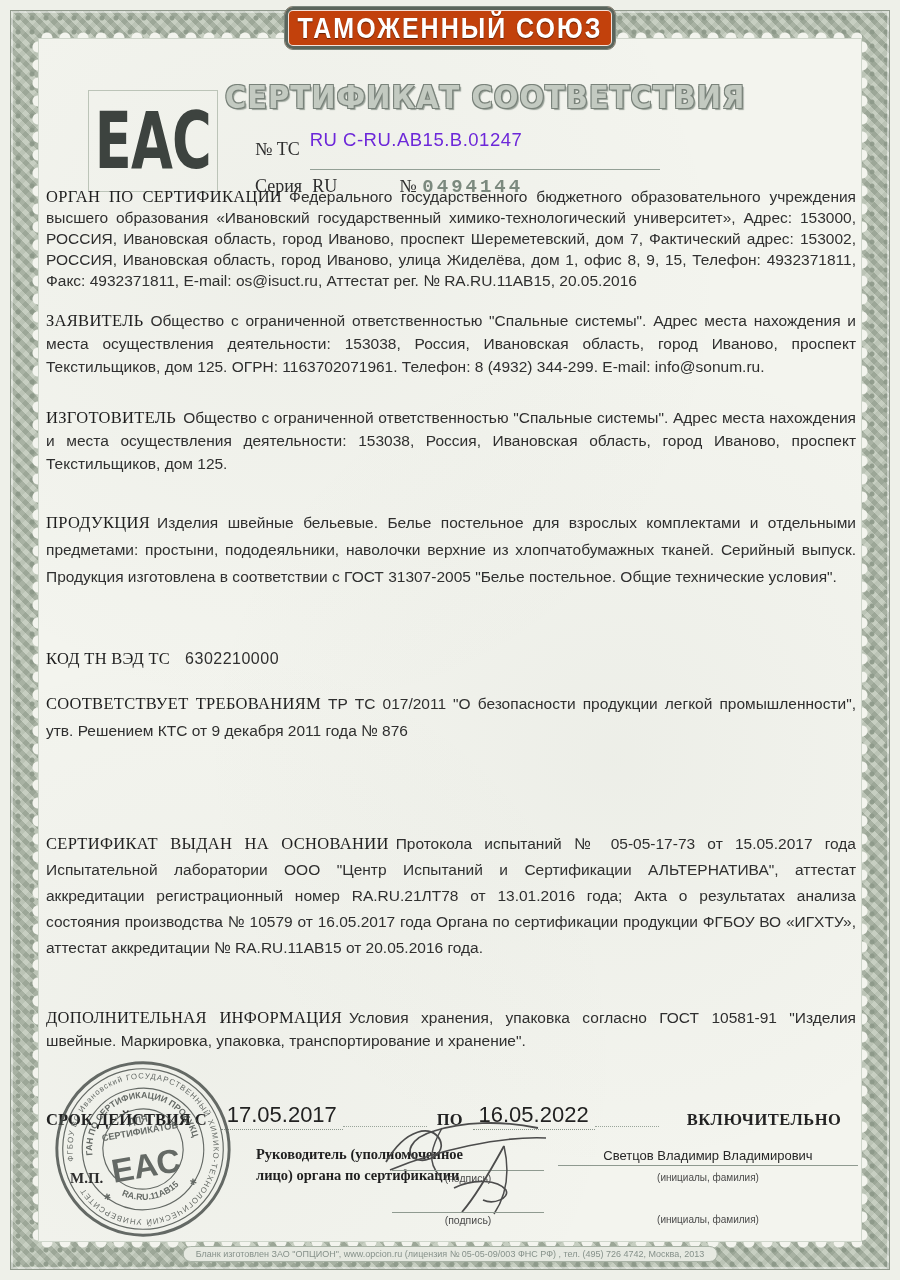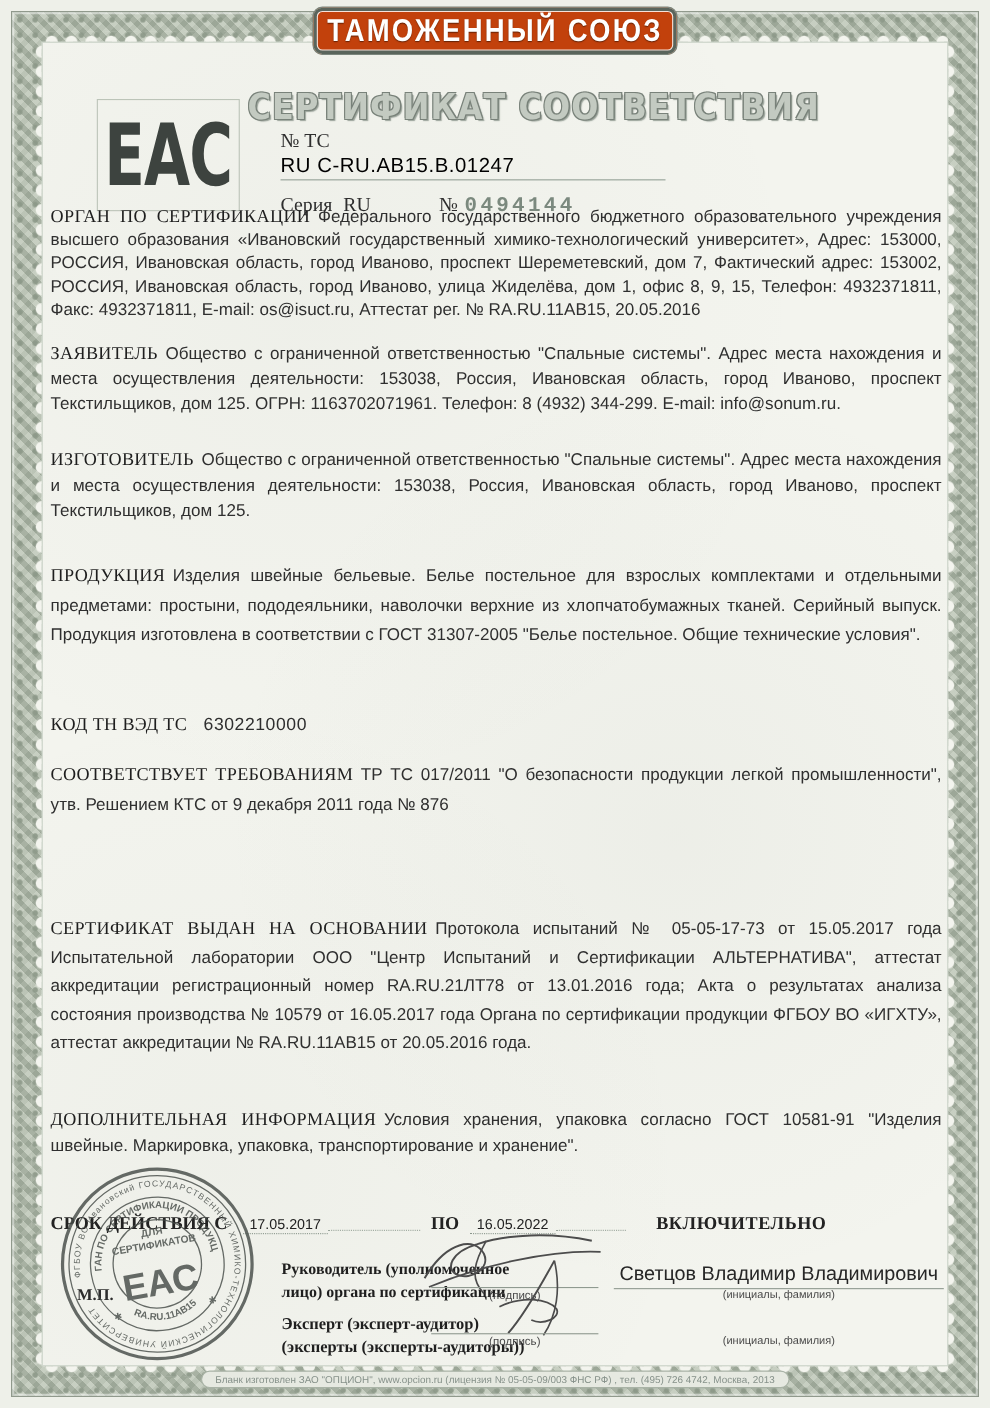--- a/index.html
+++ b/index.html
@@ -33,51 +33,51 @@
   .banner span{color:#fff;font-weight:bold;font-size:25px;letter-spacing:2px;transform:scaleY(1.15);
     text-shadow:0 1px 1px rgba(0,0,0,.5);white-space:nowrap;}
   .eacbox{position:absolute;left:88px;top:90px;width:128px;height:100px;border:1px solid #bcc4b8;
     display:flex;align-items:center;justify-content:center;}
   .eacbox span{font-weight:bold;font-size:66px;color:#3d433f;transform:scale(.82,1.18);letter-spacing:-1px;font-family:"DejaVu Sans",sans-serif;}
   .title{position:absolute;left:225px;top:80px;width:460px;text-align:center;
     font-family:"DejaVu Sans",sans-serif;font-weight:bold;font-size:29px;letter-spacing:1px;
     color:#c3cac1;transform:scaleY(1.12);
     text-shadow:-1px -1px 0 #79827a,1px -1px 0 #79827a,-1px 1px 0 #79827a,1px 1px 0 #79827a,2px 2px 1px #98a198;
     white-space:nowrap;}
-  .numrow{position:absolute;left:255px;top:118px;display:flex;align-items:flex-start;flex-direction:column;}
+  .numrow{position:absolute;left:255px;top:129px;display:flex;align-items:center;}
   .numrow .lab{font-family:"Liberation Serif",serif;font-size:18px;color:#2e2e2e;margin-right:10px;}
-  .numrow .val{font-size:18.5px;color:#000000;width:350px;border-bottom:1px solid #93a096;padding-bottom:2px;letter-spacing:.5px;}
+  .numrow .val{font-size:18.5px;color:#6d28d9;width:350px;border-bottom:1px solid #93a096;padding-bottom:18px;letter-spacing:.5px;}
   .serrow{position:absolute;left:255px;top:176px;display:flex;align-items:flex-start;font-family:"Liberation Serif",serif;font-size:18px;color:#2e2e2e;}
   .serrow .reg{margin-left:10px;}
   .serrow .nolab{margin-left:62px;}
   .serrow .serial{margin-left:6px;font-family:Liberation Mono, monospace;font-weight:bold;font-size:19px;color:#7b897e;letter-spacing:3px;}
 
   
   .sec{position:absolute;left:46px;width:810px;margin:0;font-size:15.5px;color:#2f2f2f;
     text-align:justify;line-height:21px;}
   .sec .lbl{font-family:"Liberation Serif",serif;font-size:16.5px;color:#1e1e1e;margin-right:7px;letter-spacing:.3px;}
   .lh22{line-height:23px;}
   .lh26{line-height:26px;}
   .lh27{line-height:27px;}
   .sec .inlineval{margin-left:8px;font-size:16px;letter-spacing:.5px;}
   .sec .scheme{display:block;text-align:left;}
 
   
   .valid{position:absolute;left:46px;top:1102px;width:810px;display:flex;align-items:flex-end;font-size:16.5px;color:#222;}
   .valid .vlabel,.valid .vpo,.valid .vincl{font-family:"Liberation Serif",serif;font-weight:bold;font-size:16.5px;white-space:nowrap;}
-  .valid .vdate{font-size:13px;padding:0 6px 1px 6px;border-bottom:1px dotted #8a968c;}
+  .valid .vdate{font-size:22px;padding:0 6px 1px 6px;border-bottom:1px dotted #8a968c;}
   .valid .lead{border-bottom:1px dotted #9aa59b;height:1px;align-self:flex-end;margin-bottom:3px;}
   .valid .vlabel{margin-right:14px;}
   .valid .vpo{margin:0 10px;}
   .valid .vincl{margin-left:28px;letter-spacing:.5px;}
 
   
   .role{position:absolute;left:256px;width:230px;font-family:"Liberation Serif",serif;font-weight:bold;font-size:14.5px;line-height:21px;color:#1f1f1f;margin:0;}
   .sigline{position:absolute;border-top:1px solid #8f9a90;text-align:center;font-size:10.5px;color:#4a4a4a;padding-top:1px;}
-  .namefield{position:absolute;left:558px;width:300px;text-align:center;font-size:18px;color:#262626;border-bottom:1px solid #8f9a90;padding-bottom:2px;white-space:nowrap;}
+  .namefield{position:absolute;left:558px;width:300px;text-align:center;font-size:13px;color:#262626;border-bottom:1px solid #8f9a90;padding-bottom:2px;white-space:nowrap;}
   .namecap{position:absolute;left:558px;width:300px;text-align:center;font-size:10px;color:#4a4a4a;}
   .sigsvg{position:absolute;stroke:#4c4c4c;fill:none;}
   .mp{position:absolute;left:70px;top:1170px;font-family:"Liberation Serif",serif;font-weight:bold;font-size:15px;color:#2c2c2c;}
 
   
   .stamp{position:absolute;left:50px;top:1056px;width:186px;height:186px;transform:rotate(-10deg);opacity:.82;}
   .stamp text{fill:#464c48;font-family:"Liberation Sans",sans-serif;}
 
   
   .footnote{position:absolute;left:50%;transform:translateX(-50%);top:1246px;
@@ -169,24 +169,20 @@
     <path d="M8,44 C28,10 54,6 62,22 C68,35 50,46 38,41 C26,36 32,20 56,13 C84,4 122,2 160,10" stroke-width="1.8"></path>
     <path d="M12,52 C60,32 122,18 168,20" stroke-width="1.6"></path>
     <path d="M64,10 C54,28 48,44 62,58" stroke-width="1.5"></path>
   </svg>
   <div class="sigline" style="left:392px;top:1170px;width:152px">
     <span>(подпись)</span>
   </div>
   <div class="namefield" style="top:1148px">Светцов Владимир Владимирович</div>
   <div class="namecap" style="top:1172px">(инициалы, фамилия)</div>
 
-  <p class="role" style="top:1194px;font-size:15px">
-    <span>Эксперт (эксперт-аудитор)</span><br>
-    <span>(эксперты (эксперты-аудиторы))</span>
-  </p>
   <svg class="sigsvg" style="left:440px;top:1142px" width="120" height="76" viewBox="0 0 120 76">
     <path d="M64,4 C52,26 36,54 22,70" stroke-width="1.8"></path>
     <path d="M14,46 C34,36 58,38 66,48 C70,56 54,63 43,58" stroke-width="1.6"></path>
     <path d="M64,4 C70,30 66,54 54,72" stroke-width="1.5"></path>
   </svg>
   <div class="sigline" style="left:392px;top:1212px;width:152px">
     <span>(подпись)</span>
   </div>
   <div class="namecap" style="top:1214px">(инициалы, фамилия)</div>
 

